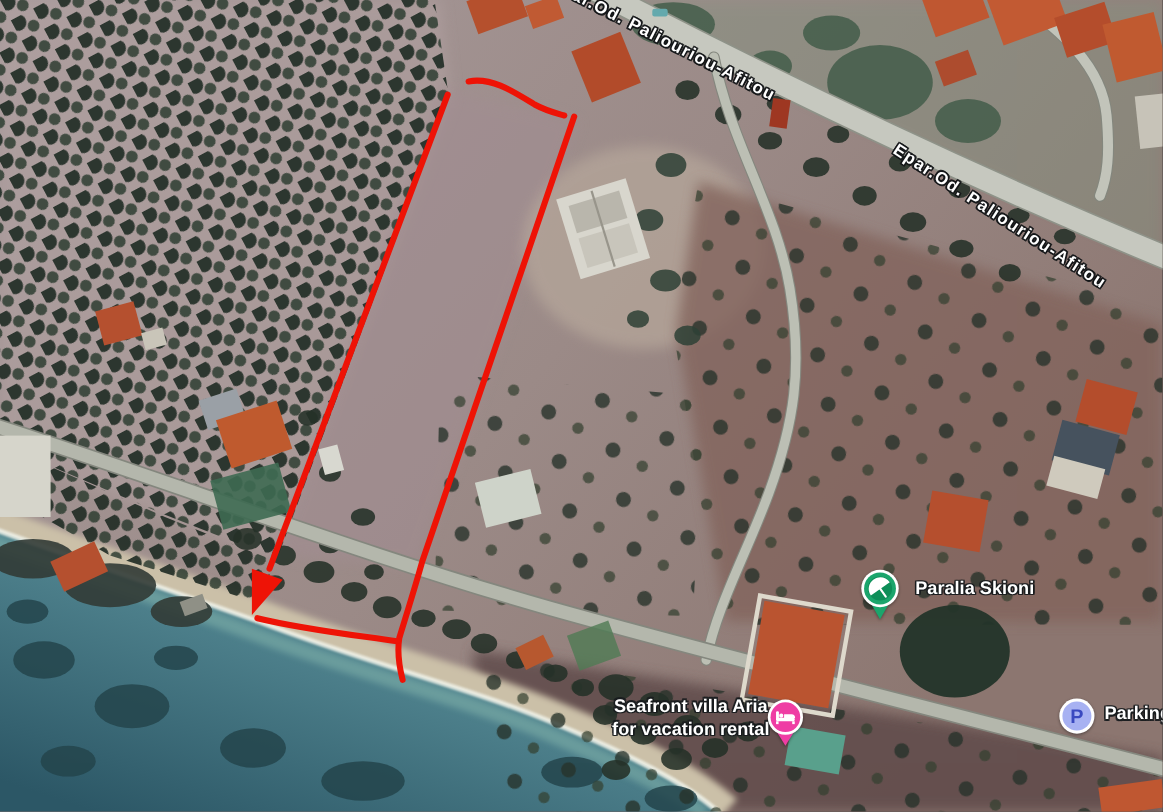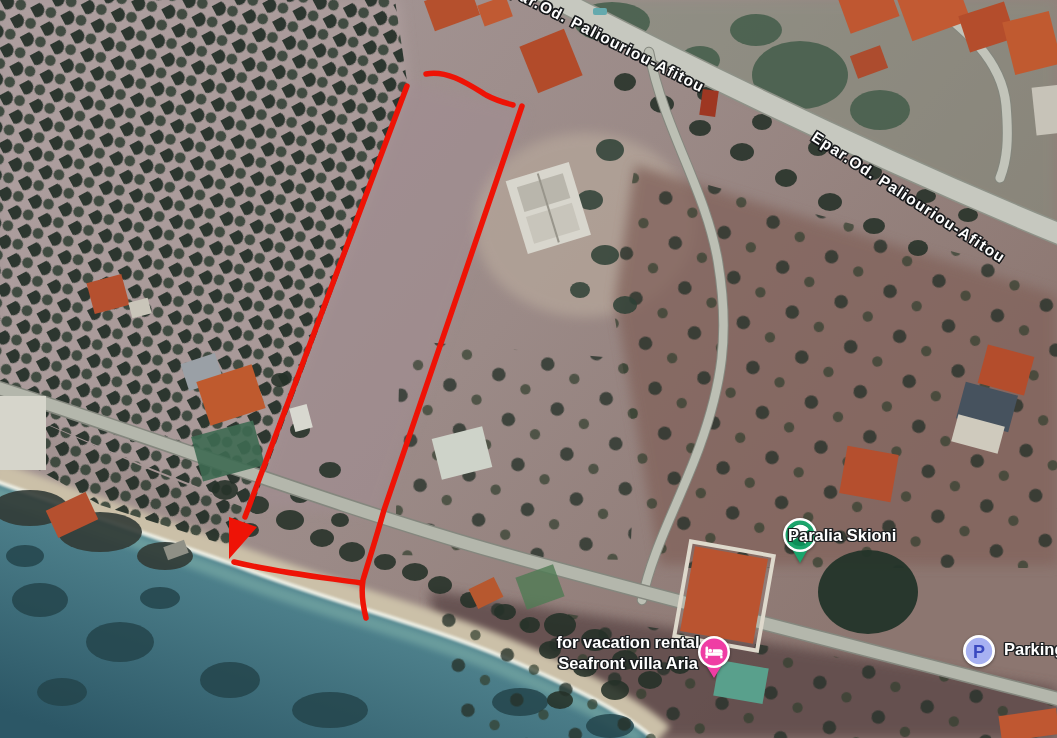--- a/index.html
+++ b/index.html
@@ -249,25 +249,25 @@
   <svg class="pin" style="left:777px; top:513px;" width="46" height="56" viewBox="0 0 46 56">
     <path d="M15,36 L31,36 L23,50 Z" fill="#1ba56c"></path>
     <circle cx="23" cy="22" r="17" fill="#ffffff"></circle>
     <circle cx="23" cy="22" r="14.5" fill="#1ba56c"></circle>
     <circle cx="23" cy="22" r="11" fill="#0d8e58"></circle>
     <g transform="rotate(-35 23 22)" fill="#ffffff">
       <path d="M23 12 C 17 12 12.5 16.5 12.5 22.5 L 33.5 22.5 C 33.5 16.5 29 12 23 12 Z"></path>
       <rect x="22.1" y="21" width="1.9" height="11" rx="0.9"></rect>
     </g>
   </svg>
-  <div class="poi-label" style="left:788px; top:526px;">Paralia Skioni</div>
+  <div class="poi-label" style="left:832px; top:526px;">Paralia Skioni</div>
 
   <div class="poi-label two-line" style="left:538px; top:632px;">
+    <div>Seafront villa Aria</div>
     <div>for vacation rental</div>
-    <div>Seafront villa Aria</div>
   </div>
   <svg class="pin" style="left:692px; top:632px;" width="44" height="54" viewBox="0 0 44 54">
     <path d="M14,33 L30,33 L22,46 Z" fill="#ef3da4"></path>
     <circle cx="22" cy="20" r="16" fill="#ffffff"></circle>
     <circle cx="22" cy="20" r="13.5" fill="#ef3da4"></circle>
     <g fill="#ffffff">
       <rect x="13.5" y="20.5" width="17" height="3.2" rx="1.3"></rect>
       <rect x="13.5" y="14.5" width="2.6" height="8.5" rx="1.2"></rect>
       <circle cx="18.2" cy="18.6" r="1.9"></circle>
       <path d="M20.8 17.3 h6.8 a3.2 3.2 0 0 1 3.2 3.2 v0.2 h-10 z"></path>

